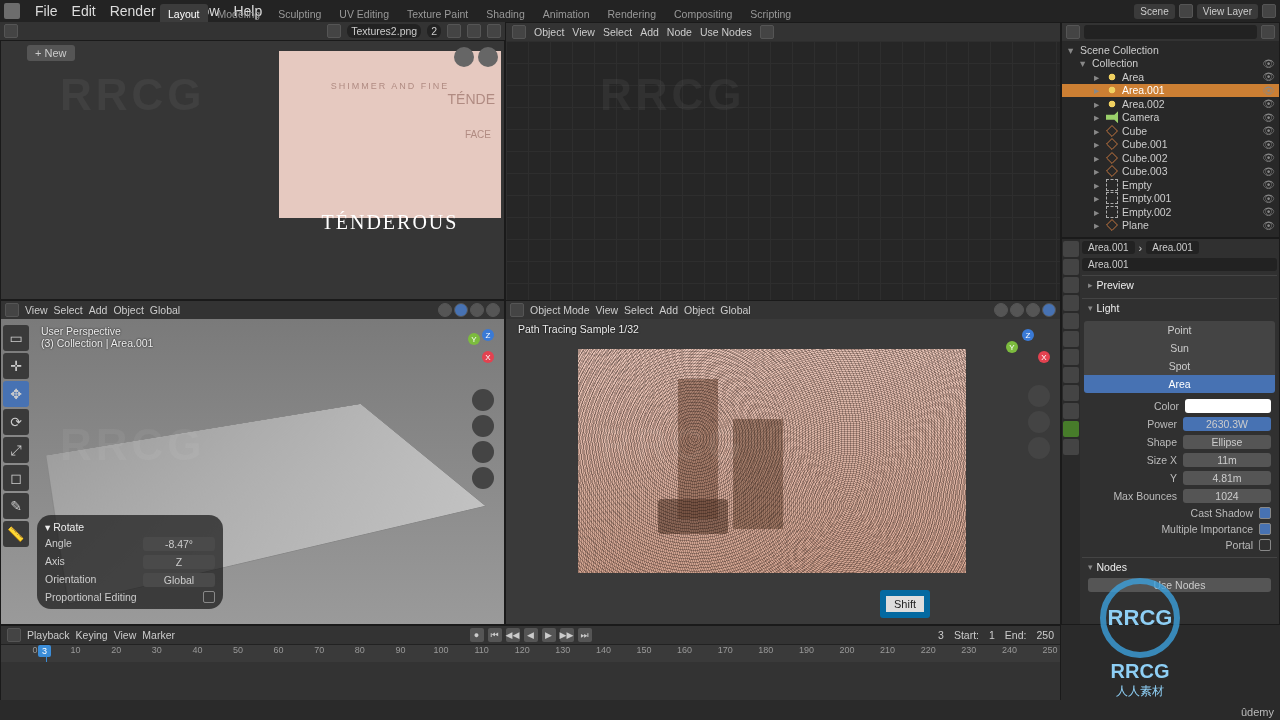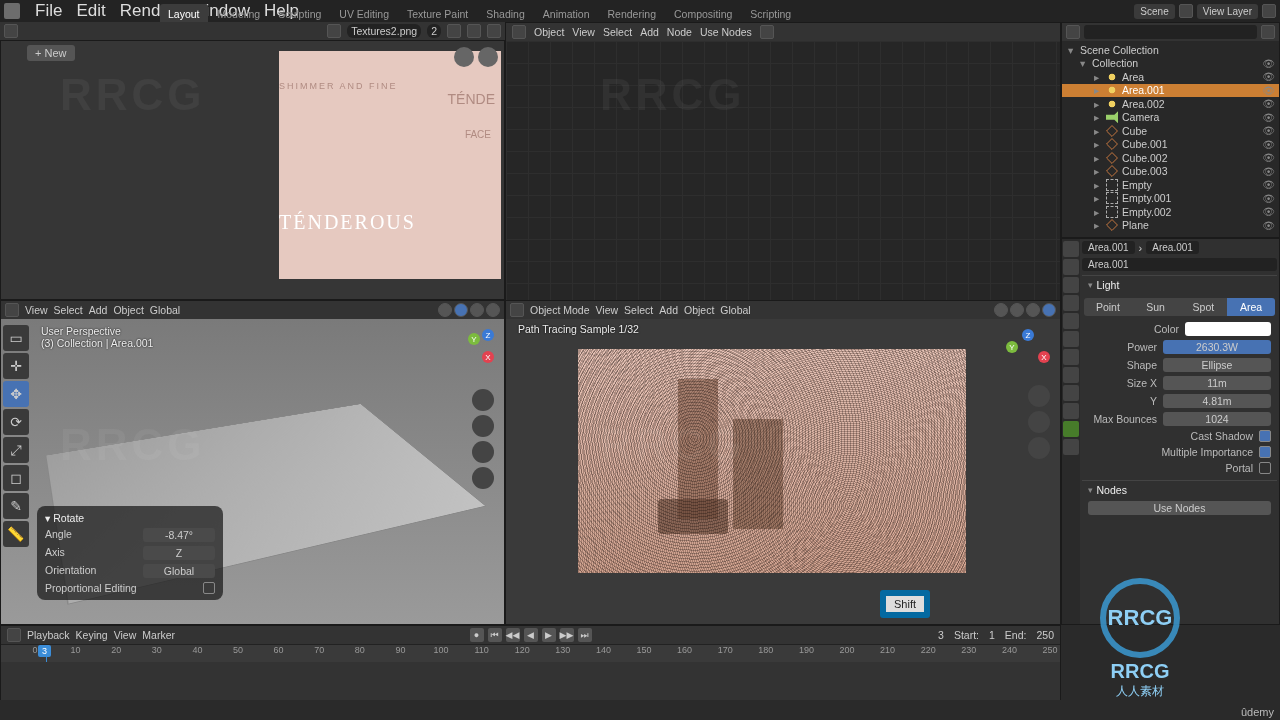--- a/index.html
+++ b/index.html
@@ -1,56 +1,56 @@
 <!DOCTYPE html>
 <html><head>
 <meta charset="utf-8">
 <style>
 * { margin:0; padding:0; box-sizing:border-box; font-family: sans-serif; user-select:none; }
 body { width:1280px; height:720px; background:#2a2a2a; color:#ccc; font-size:11px; overflow:hidden; position:relative; }
 
 
 .top-menu { height:22px; background:#232323; display:flex; align-items:center; padding:0 4px; }
 .top-menu .logo { width:16px;height:16px;background:#6d6d6d;border-radius:2px;margin-right:8px; }
-.top-menu .item { padding:2px 7px; font-size:17px; color:#ddd; cursor:pointer; }
+.top-menu .item { padding:2px 7px; font-size:14px; color:#ddd; cursor:pointer; }
 .top-menu .right { margin-left:auto; display:flex; align-items:center; gap:4px; }
 .tag { background:#3a3a3a; padding:2px 6px; border-radius:3px; font-size:10px; display:flex; align-items:center; gap:4px;}
 
 
 .ws-tabs { position:absolute; top:4px; left:160px; display:flex; gap:2px; }
 .ws-tabs .tab { padding:4px 8px; font-size:10.5px; color:#999; border-radius:3px 3px 0 0; cursor:pointer;}
 .ws-tabs .tab.active { background:#3c3c3c; color:#fff;}
 
 
 .hdr2 { position:absolute; top:22px; left:0; width:505px; height:18px; background:#333; display:flex; align-items:center; gap:6px; padding:0 4px; font-size:10.5px;}
 .hdr2 .chip { background:#222; border-radius:6px; padding:1px 4px;}
 .iconbtn { width:14px;height:14px;border:1px solid #555;border-radius:2px;display:inline-block;background:#444;}
 
 
 .area { position:absolute; background:#303030; border:1px solid #1a1a1a; }
 #img-ed { top:40px; left:0; width:505px; height:260px; background:#363636; }
 #img-ed .newbtn {position:absolute;top:4px;left:26px;background:#555;padding:2px 8px;border-radius:3px;}
-#img-ed .canvas { position:absolute; top:10px; left:278px; width:222px; height:228px; background:#e6c9c0; display:flex; flex-direction:column; align-items:flex-start; color:#b08b82; }
+#img-ed .canvas { position:absolute; top:10px; left:278px; width:222px; height:167px; background:#e6c9c0; display:flex; flex-direction:column; align-items:center; color:#b08b82; }
 #node-ed { top:22px; left:505px; width:556px; height:280px; background:#262626; }
 #node-ed .hdr { height:18px;background:#333;display:flex;align-items:center;gap:8px;padding:0 6px;font-size:10.5px;}
 #vp1 { top:300px; left:0; width:505px; height:325px; }
 #vp2 { top:300px; left:505px; width:556px; height:325px; }
 #outliner { top:22px; left:1061px; width:219px; height:216px; background:#282828; }
 #props { top:238px; left:1061px; width:219px; height:387px; background:#303030; }
 #timeline { top:625px; left:0; width:1061px; height:75px; background:#2d2d2d; }
 #statusbar { top:700px; left:0; width:1280px; height:20px; background:#222; display:flex; align-items:center; gap:30px; padding:0 10px; font-size:10px;}
 
 
 .vp-hdr { height:18px; background:#333; display:flex; align-items:center; gap:6px; padding:0 4px; font-size:10.5px;}
 .vp-body { position:relative; height:calc(100% - 18px); background:linear-gradient(#7a7a7a,#9a9a9a); overflow:hidden;}
 .overlay-text { position:absolute; top:6px; left:40px; font-size:10.5px; color:#eee; text-shadow:0 0 2px #000;}
 .toolbar-l { position:absolute; top:6px; left:2px; display:flex; flex-direction:column; gap:2px;}
 .toolbar-l .tbtn { width:26px;height:26px;background:#3a3a3a;border-radius:3px;display:flex;align-items:center;justify-content:center;font-size:14px;color:#ccc;}
 .toolbar-l .tbtn.active { background:#4772b3;}
-.rotate-panel { position:absolute; bottom:24px; left:36px; width:186px; background:rgba(20,20,20,0.7); border-radius:8px; padding:6px 8px; font-size:10.5px;}
+.rotate-panel { position:absolute; bottom:15px; left:36px; width:186px; background:rgba(20,20,20,0.7); border-radius:14px; padding:6px 8px; font-size:10.5px;}
 .rotate-panel .row { display:flex; justify-content:space-between; margin-top:4px;}
 .rotate-panel .val { background:#4a4a4a; padding:1px 6px; border-radius:3px; width:72px; text-align:center;}
 .gizmo { position:absolute; top:10px; right:10px; width:48px;height:48px;}
 .gizmo .ax { position:absolute;width:12px;height:12px;border-radius:50%;font-size:8px;display:flex;align-items:center;justify-content:center;color:#fff;}
 .navball { position:absolute; top:70px; right:10px; display:flex; flex-direction:column; gap:4px;}
 .navball .nb { width:22px;height:22px;background:#444;border-radius:50%;}
 .floorplane{position:absolute;left:60px;top:40px;width:380px;height:240px;background:linear-gradient(135deg,#9e9e9e,#c2c2c2);transform:perspective(600px) rotateX(58deg) rotateZ(-20deg);border:1px solid #888;}
 
 
 #vp2 .vp-body { background:#3a3a3a; }
@@ -82,26 +82,26 @@
 .prop-tabs{position:absolute;left:0;top:0;bottom:0;width:18px;background:#2a2a2a;display:flex;flex-direction:column;gap:2px;padding-top:2px;}
 .prop-tabs .pt{width:16px;height:16px;margin:0 auto;border-radius:2px;background:#444;}
 .prop-tabs .pt.active{background:#477c2a;}
 .prop-body{position:absolute;left:18px;right:0;top:0;bottom:0;padding:2px 2px;overflow:hidden;}
 .prop-body .crumb{display:flex;gap:4px;align-items:center;margin-bottom:4px;}
 .crumb .seg{background:#222;border-radius:3px;padding:1px 6px;font-size:10px;}
 .panel{border-top:1px solid #444;margin-top:4px;}
 .panel-h{padding:3px 6px;color:#eee;font-size:10.5px;display:flex;align-items:center;gap:4px;}
 .panel-h::before{content:"▸";color:#888;font-size:9px;}
 .panel.open .panel-h::before{content:"▾";}
-.light-type{display:flex;margin:4px 2px;border-radius:3px;overflow:hidden;}
+.light-type{display:flex;margin:4px 2px;border-radius:3px;overflow:hidden;flex-direction:column;}
 .light-type .lt{flex:1;text-align:center;padding:3px 0;background:#444;font-size:10.5px;}
 .light-type .lt.active{background:#4772b3;color:#fff;}
 .prop-row{display:flex;align-items:center;padding:2px 6px;gap:6px;font-size:10.5px;}
 .prop-row .lbl{flex:1;text-align:right;color:#bbb;}
-.prop-row .fld{width:108px;background:#555;border-radius:3px;padding:1px 4px;text-align:center;}
+.prop-row .fld{width:88px;background:#555;border-radius:3px;padding:1px 4px;text-align:center;}
 .prop-row .fld.highlight{background:#4772b3;}
 .prop-row .swatch{width:86px;height:14px;background:#fff;border-radius:3px;}
 .chk{width:12px;height:12px;border:1px solid #888;border-radius:2px;}
 .chk.on{background:#4772b3;}
 
 
 .tl-hdr{height:18px;background:#333;display:flex;align-items:center;gap:6px;padding:0 6px;font-size:10.5px;}
 .tl-hdr .center{position:absolute;left:50%;transform:translateX(-50%);display:flex;gap:4px;}
 .tl-hdr .right{margin-left:auto;display:flex;gap:10px;}
 .play-btn{width:14px;height:14px;background:#555;border-radius:2px;display:flex;align-items:center;justify-content:center;font-size:9px;}
@@ -408,20 +408,23 @@
   <div class="prop-body">
     <div class="crumb">
       <span class="seg">Area.001</span>
       <span>›</span>
       <span class="seg">Area.001</span>
     </div>
     <div class="crumb">
         <span class="seg" style="flex:1">Area.001</span>
       </div>
 
+    <div class="panel">
+        <div class="panel-h">Preview</div>
+      </div>
 
     <div class="panel open">
       <div class="panel-h">Light</div>
       <div class="light-type">
         <div class="lt">Point</div>
         <div class="lt">Sun</div>
         <div class="lt">Spot</div>
         <div class="lt active">Area</div>
       </div>
       <div class="prop-row">

